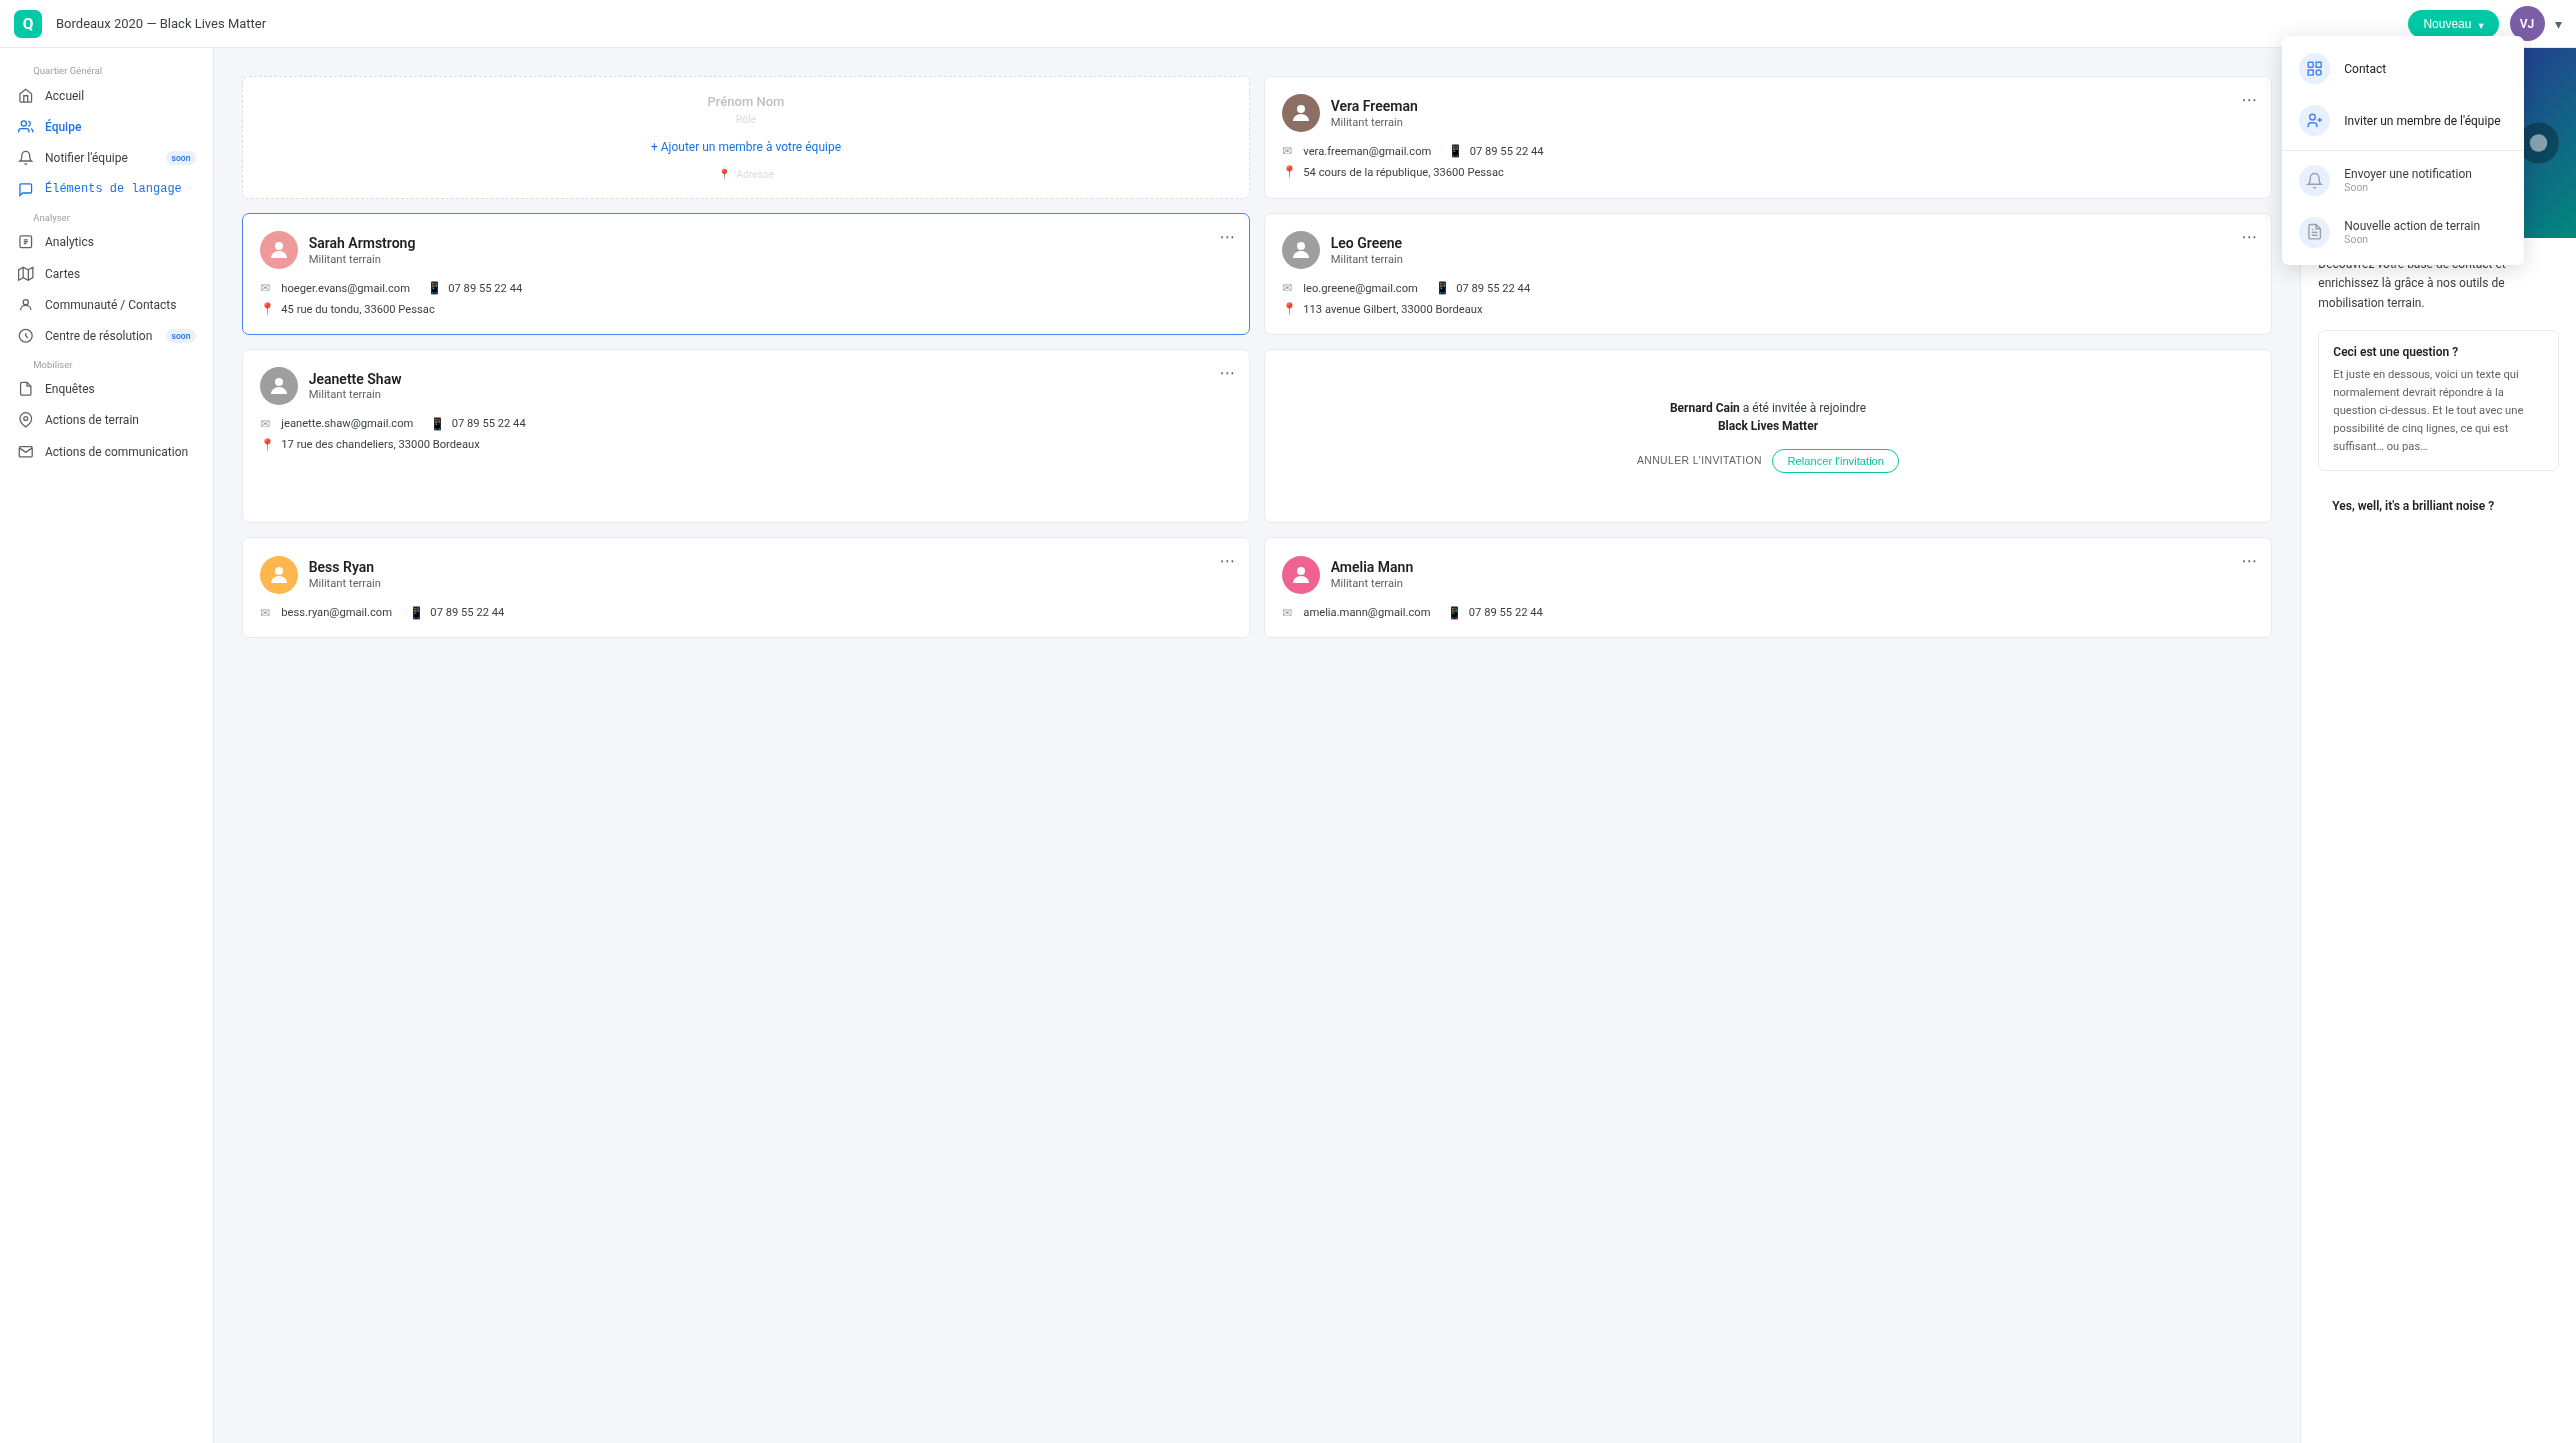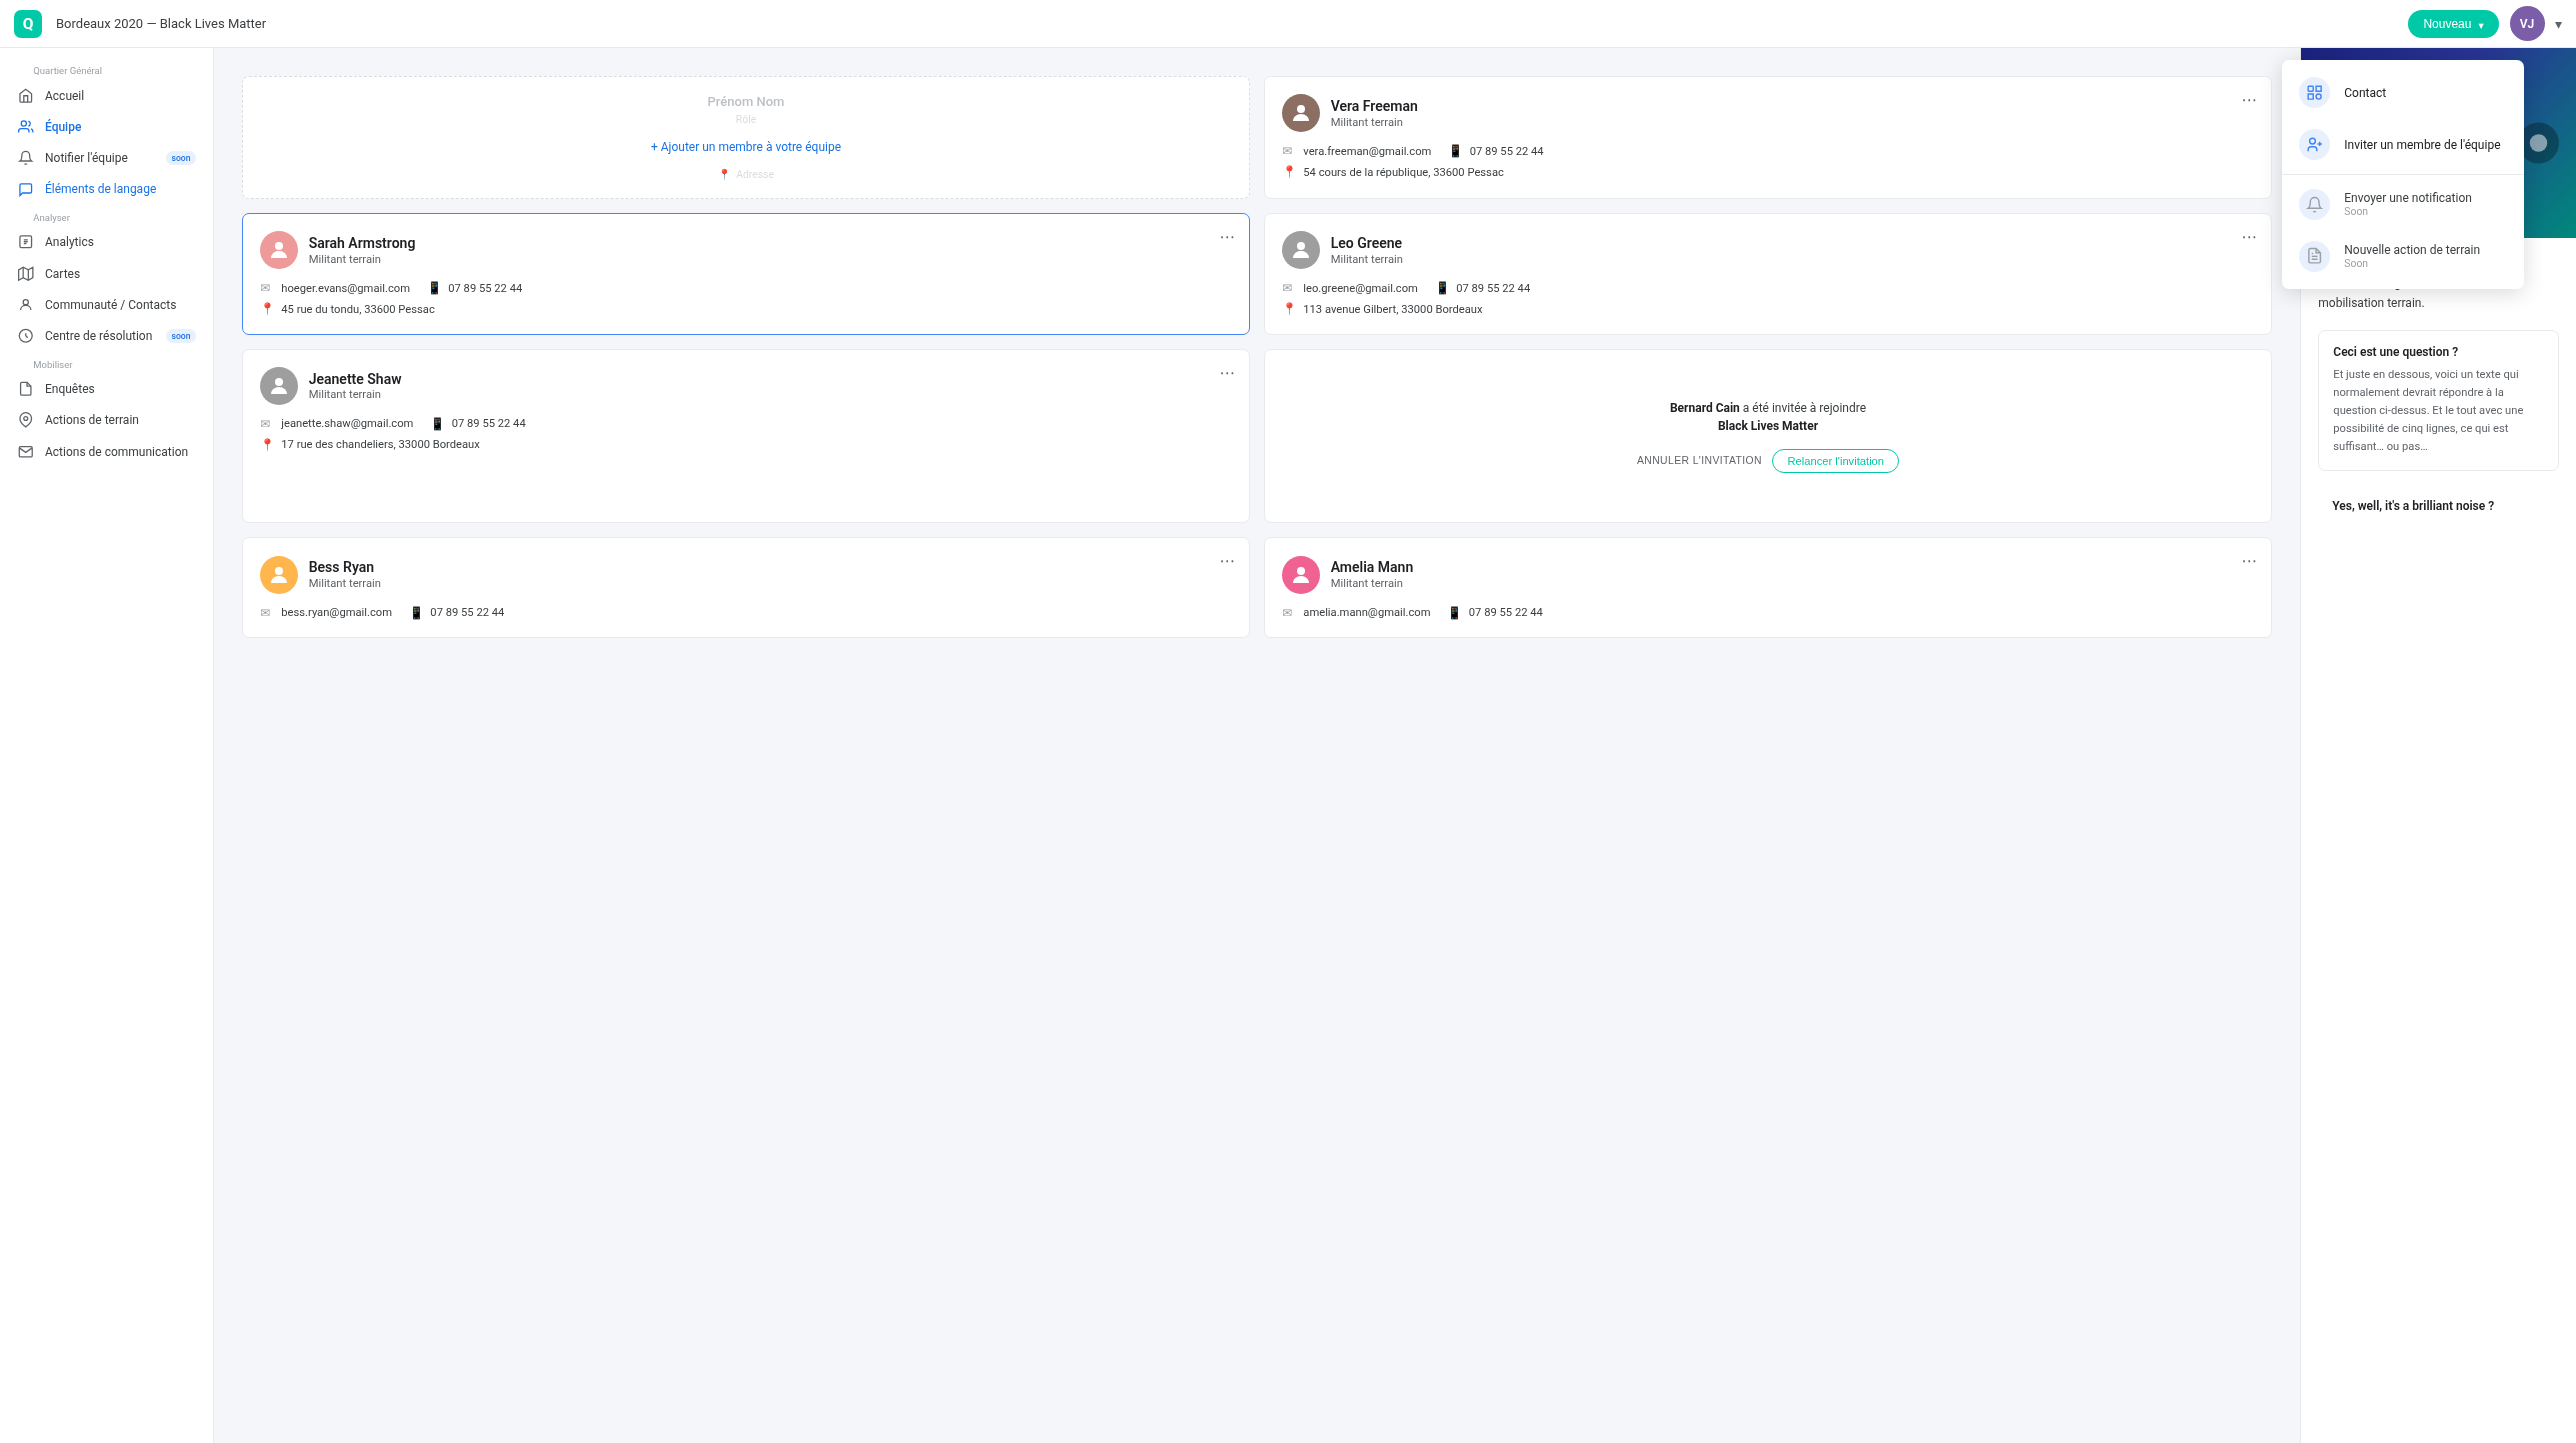--- a/index.html
+++ b/index.html
@@ -330,21 +330,21 @@
     .qa-question2 {
       font-size: 12px;
       font-weight: 600;
       color: #202124;
       padding: 14px;
     }
 
     
     .dropdown-overlay {
       position: fixed;
-      top: 60px;
+      top: 36px;
       right: 52px;
       background: #fff;
       border-radius: 7px;
       box-shadow: 0 3.5px 21px rgba(0,0,0,0.15);
       z-index: 200;
       width: 242px;
       padding: 7px 0;
     }
     .dropdown-item {
       display: flex;
@@ -475,21 +475,21 @@
       <span class="item-icon">
         <svg width="15.5" height="15.5" viewBox="0 0 24 24" fill="none" stroke="#5f6368" stroke-width="2">
           <path d="M18 8A6 6 0 006 8c0 7-3 9-3 9h18s-3-2-3-9"></path>
           <path d="M13.73 21a2 2 0 01-3.46 0"></path>
         </svg>
       </span>
       <span>Notifier l'équipe</span>
       <span class="soon-badge">soon</span>
     </div>
 
-    <div class="sidebar-item" style="color:#1a73e8;">
+    <div class="sidebar-item" style="color:#1a73e8;font-family:Liberation Mono, monospace;">
       <span class="item-icon">
         <svg width="15.5" height="15.5" viewBox="0 0 24 24" fill="none" stroke="#1a73e8" stroke-width="2">
           <path d="M21 15a2 2 0 01-2 2H7l-4 4V5a2 2 0 012-2h14a2 2 0 012 2z"></path>
         </svg>
       </span>
       <span>Éléments de langage</span>
     </div>
 
     <div class="sidebar-section-label">Analyser</div>
 

